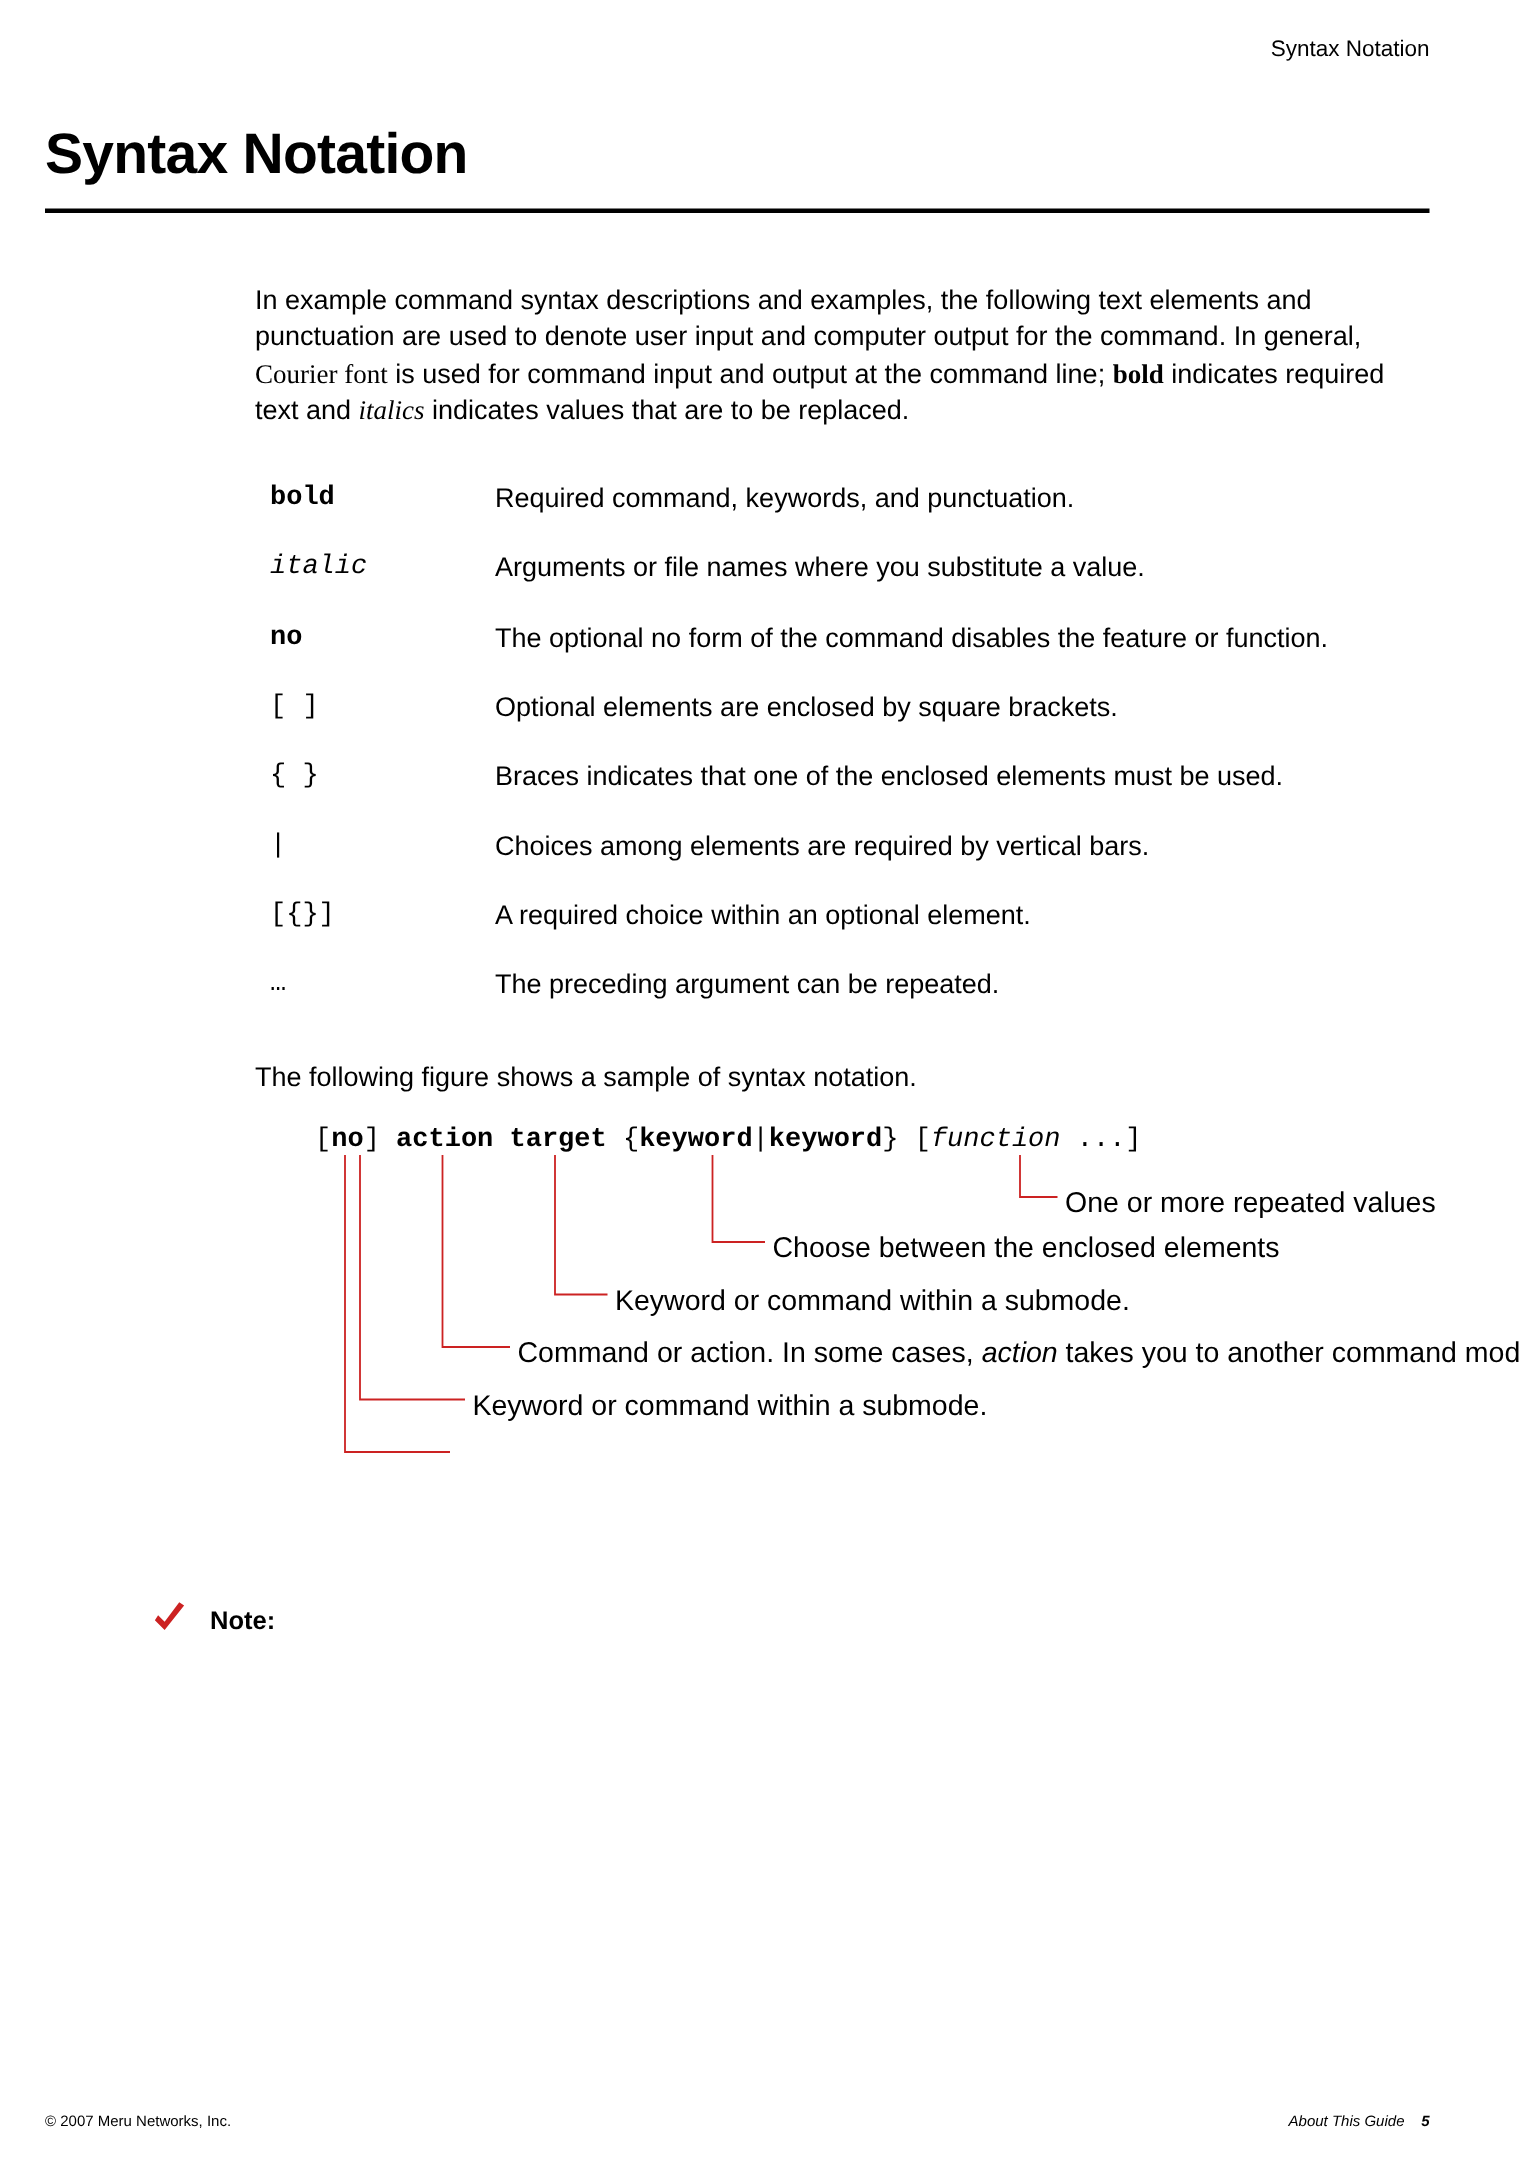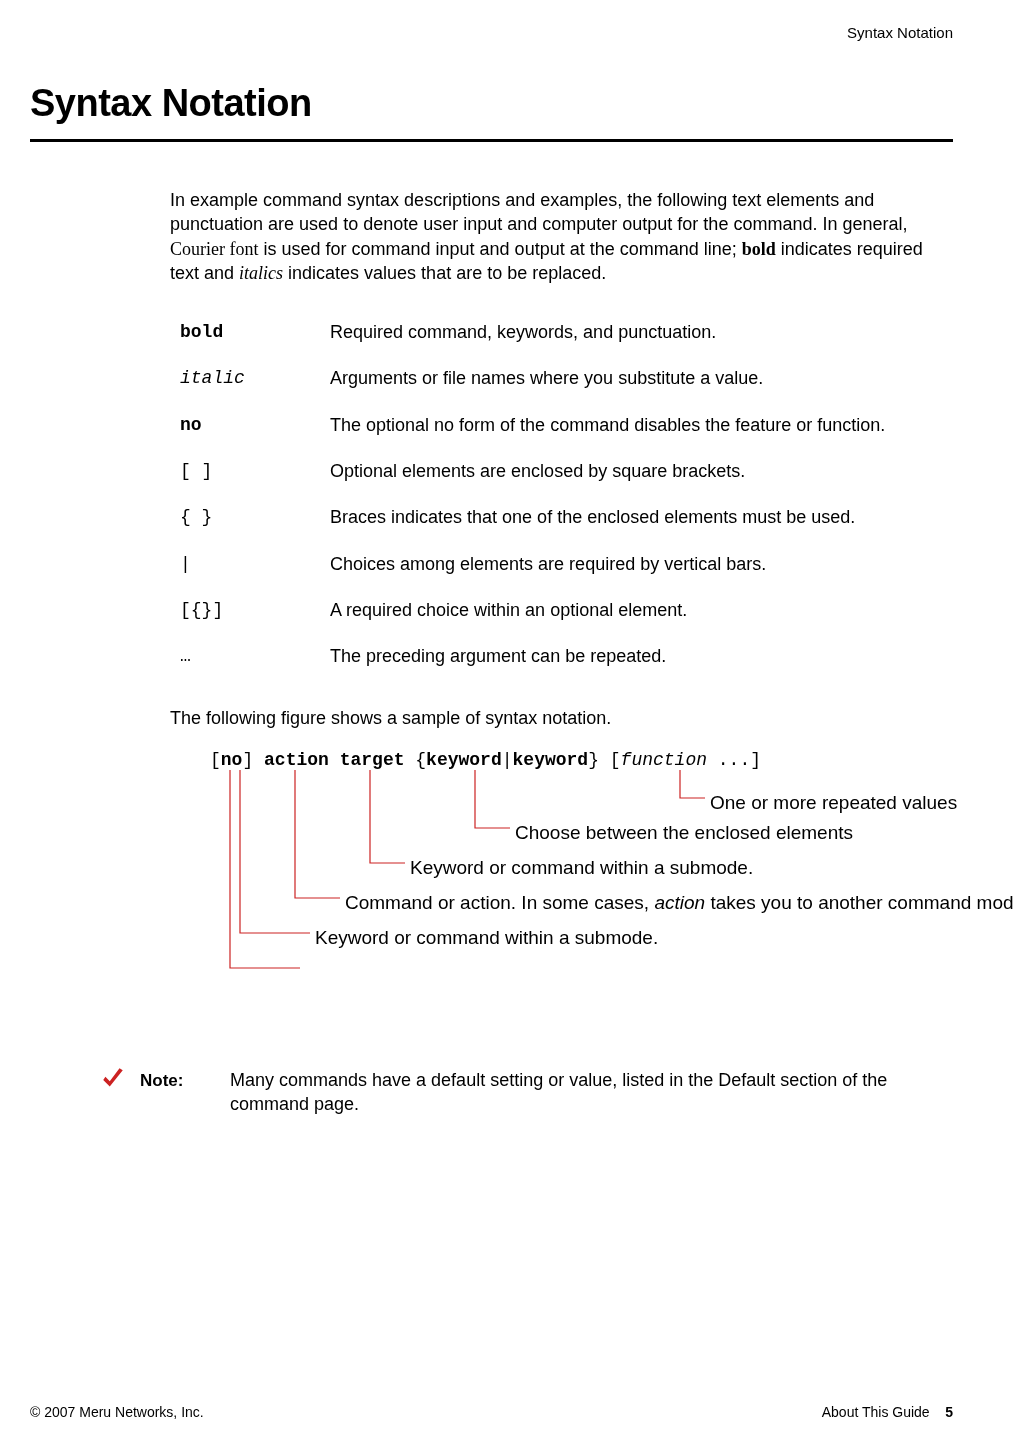--- a/index.html
+++ b/index.html
@@ -105,23 +105,23 @@
     margin-left: 100px;
     font-size: 18px;
     line-height: 1.35;
   }
   .footer {
     position: absolute;
     bottom: 30px;
     left: 30px;
     right: 60px;
     font-family: Arial, Helvetica, sans-serif;
-    font-size: 14px;
-  }
-  .footer-right { float: right; }
+    font-size: 10px;
+  }
+  .footer-right { float: right; font-style: italic; }
   .footer-right b { font-weight: bold; }
 </style>
 </head>
 <body>
 
 <div class="header-right">Syntax Notation</div>
 
 <h1>Syntax Notation</h1>
 <hr class="rule">
 
@@ -191,21 +191,20 @@
       <span>Command or action. In some cases, </span><em>action</em><span> takes you to another command mode.</span>
     </div>
     <div class="ann" style="left:105px; top:177px;">Keyword or command within a submode.</div>
   </div>
 
   <div class="noteblock">
     <svg class="check-icon" viewBox="0 0 24 24">
       <path d="M3 13 L9 19 L21 4 L18 2 L9 14 L5 10 Z" fill="#cc2222"></path>
     </svg>
     <div class="note-label">Note:</div>
-    <div class="note-text">Many commands have a default setting or value, listed in the Default section of the command page.</div>
   </div>
 
 </div>
 
 <div class="footer">
   <span>© 2007 Meru Networks, Inc.</span>
   <span class="footer-right">
     <span>About This Guide</span>&nbsp;&nbsp;&nbsp;&nbsp;<b>5</b>
   </span>
 </div>

